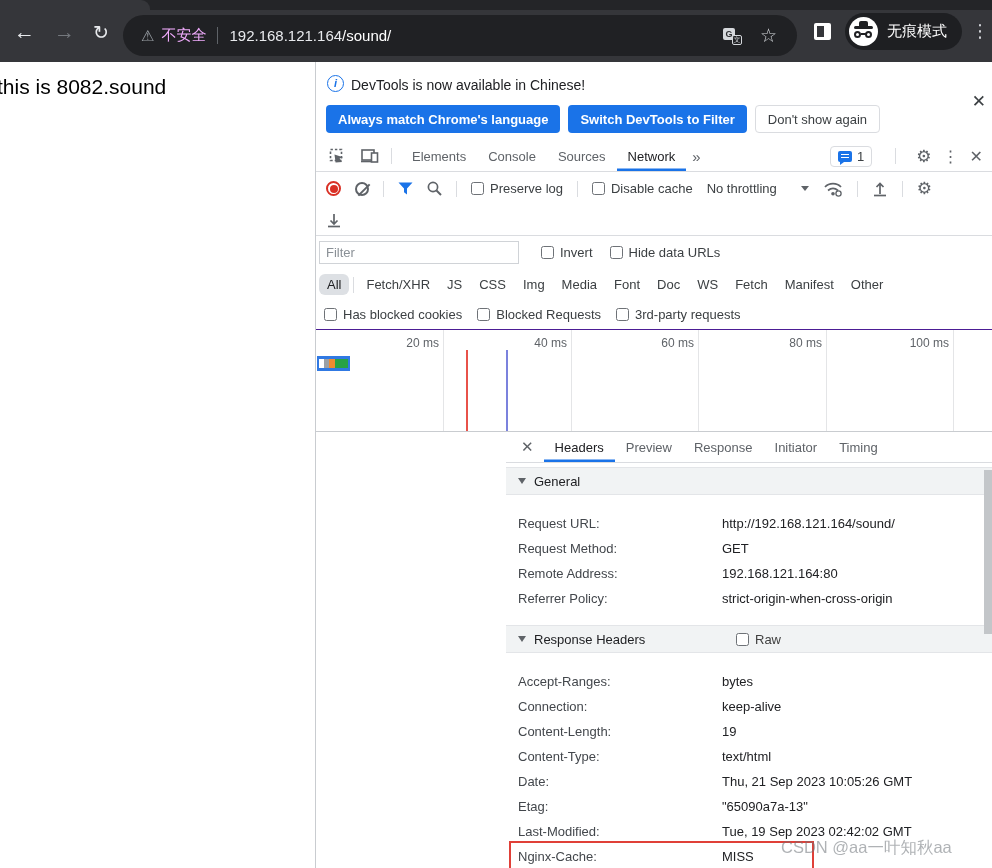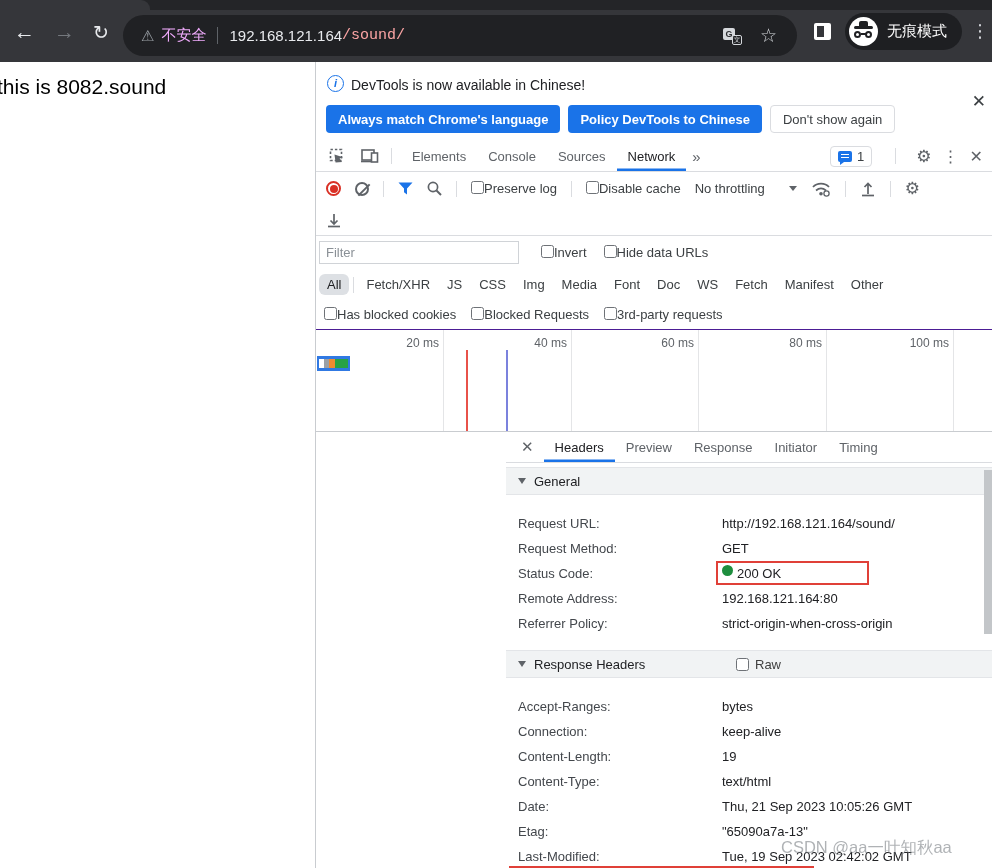--- a/index.html
+++ b/index.html
@@ -9,21 +9,21 @@
   
   .chrome-top { position:absolute; left:0; top:0; width:992px; height:62px; background:#35363a; }
   .tabstrip { position:absolute; left:0; top:0; width:100%; height:10px; background:#242528; }
   .active-tab { position:absolute; left:0; top:0; width:150px; height:10px; background:#35363a; border-top-right-radius:9px; }
   .nav-ico { position:absolute; top:21px; font-size:21px; line-height:21px; color:#e8eaed; cursor:pointer; }
   .omnibox { position:absolute; left:123px; top:15px; width:674px; height:41px; background:#202124; border-radius:21px; display:flex; align-items:center; font-size:15px; }
   .omni-sep { width:1px; height:17px; background:#5f6368; margin:0 11px; }
   .warn { color:#9aa0a6; font-size:15px; margin-left:18px; margin-right:7px; }
   .sec-label { color:#f0abfc; }
   .url-host { color:#e8eaed; }
-  .url-path { color:#fca5a5;font-family:Liberation Mono, monospace; }
+  .url-path { color:#ffffff; }
   .omni-right { margin-left:auto; display:flex; align-items:center; gap:18px; padding-right:20px; }
   .translate-ico { position:relative; width:19px; height:18px; }
   .tr-big { position:absolute; left:0; top:1px; width:12px; height:12px; background:#d5d8dc; border-radius:2px; color:#2b2c2f; font-size:9px; font-weight:bold; text-align:center; line-height:12px; }
   .tr-small { position:absolute; right:0; bottom:0; width:10px; height:10px; background:#202124; border:1px solid #d5d8dc; border-radius:2px; color:#d5d8dc; font-size:7px; text-align:center; line-height:8px; }
   .star-ico { color:#d5d8dc; font-size:19px; }
   .sidepanel-ico { position:absolute; left:814px; top:23px; width:17px; height:17px; background:#fff; border-radius:2px; }
   .sidepanel-ico .inner { position:absolute; left:3px; top:3px; width:7px; height:11px; background:#35363a; }
   .incog-chip { position:absolute; left:845px; top:13px; height:37px; border-radius:19px; background:#1e1f22; display:flex; align-items:center; padding-right:15px; cursor:pointer; }
   .incog-circle { position:relative; width:29px; height:29px; border-radius:50%; background:#fff; margin:0 9px 0 4px; }
   .hat-top { position:absolute; left:10px; top:4px; width:9px; height:6px; background:#1f2023; border-radius:2px 2px 0 0; }
@@ -69,21 +69,21 @@
   .close-ico { color:#5f6368; font-size:16px; cursor:pointer; }
 
   
   .net-toolbar { position:absolute; left:0; top:110px; right:0; height:33px; display:flex; align-items:center; gap:14px; padding-left:10px; font-size:13px; color:#3c4043; }
   .net-toolbar2 { position:absolute; left:0; top:143px; right:0; height:31px; border-bottom:1px solid #dadce0; display:flex; align-items:center; padding-left:10px; }
   .rec-btn { position:relative; width:15px; height:15px; border:2px solid #d93025; border-radius:50%; cursor:pointer; }
   .rec-btn::after { content:""; position:absolute; inset:1.5px; background:#d93025; border-radius:50%; }
   .clear-btn { position:relative; width:14px; height:14px; border:2px solid #5f6368; border-radius:50%; cursor:pointer; }
   .clear-btn::after { content:""; position:absolute; left:-1px; top:5px; width:16px; height:2px; background:#5f6368; transform:rotate(-45deg); }
   .cb { width:13px; height:13px; border:1.5px solid #6e7277; border-radius:2.5px; background:#fff; flex:0 0 auto; cursor:pointer; }
-  .cb-group { display:flex; }
+  .cb-group { display:flex; align-items:center; gap:6px; }
   .throttle { display:flex; align-items:center; gap:24px; cursor:pointer; }
   .caret-down { width:0; height:0; border-left:4.5px solid transparent; border-right:4.5px solid transparent; border-top:5px solid #5f6368; }
   .icon-btn { display:flex; align-items:center; cursor:pointer; }
 
   
   .filter-row { position:absolute; left:0; top:174px; right:0; height:33px; display:flex; align-items:center; padding-left:3px; font-size:13px; color:#3c4043; }
   .filter-input { width:200px; height:23px; border:1px solid #d0d3d7; font-size:13px; padding:0 6px; color:#202124; outline:none; font-family:"Liberation Sans", sans-serif; }
   .filter-input::placeholder { color:#8a9096; }
   .filter-row .cb-group { margin-left:22px; }
 
@@ -184,21 +184,21 @@
 </div>
 
 <div class="devtools">
 
   <div class="banner">
     <div class="info-ico">i</div>
     <div class="banner-msg">DevTools is now available in Chinese!</div>
     <div class="banner-close">✕</div>
     <div class="banner-btns">
       <div class="btn btn-blue">Always match Chrome's language</div>
-      <div class="btn btn-blue">Policy DevTools to Chinese</div>
+      <div class="btn btn-blue">Switch DevTools to Filter</div>
       <div class="btn btn-outline">Don't show again</div>
     </div>
   </div>
 
   <div class="tabbar">
     <span class="tb-ico">
       <svg width="17" height="16" viewBox="0 0 17 16">
           <rect x="1.5" y="1.5" width="11" height="11" fill="none" stroke="#5f6368" stroke-width="1.6" stroke-dasharray="2.4 2"></rect>
           <path d="M6 14 L6 6 L14 10 L10.5 10.8 L12.5 14.5 Z" fill="#5f6368" transform="rotate(-8 9 10)"></path>
         </svg>
@@ -372,28 +372,20 @@
       <div class="kv-list">
         <div class="kv">
             <span class="k">Request URL:</span>
             <span class="v">http://192.168.121.164/sound/</span>
           </div>
         <div class="kv">
             <span class="k">Request Method:</span>
             <span class="v">GET</span>
           </div>
         <div class="kv">
-          <span class="k">Status Code:</span>
-          <span class="v">
-              <span class="status-dot"></span>
-              <span>200 OK</span>
-            </span>
-          <span class="redbox-status"></span>
-        </div>
-        <div class="kv">
             <span class="k">Remote Address:</span>
             <span class="v">192.168.121.164:80</span>
           </div>
         <div class="kv">
             <span class="k">Referrer Policy:</span>
             <span class="v">strict-origin-when-cross-origin</span>
           </div>
       </div>
 
       <div class="rh-gap"></div>

